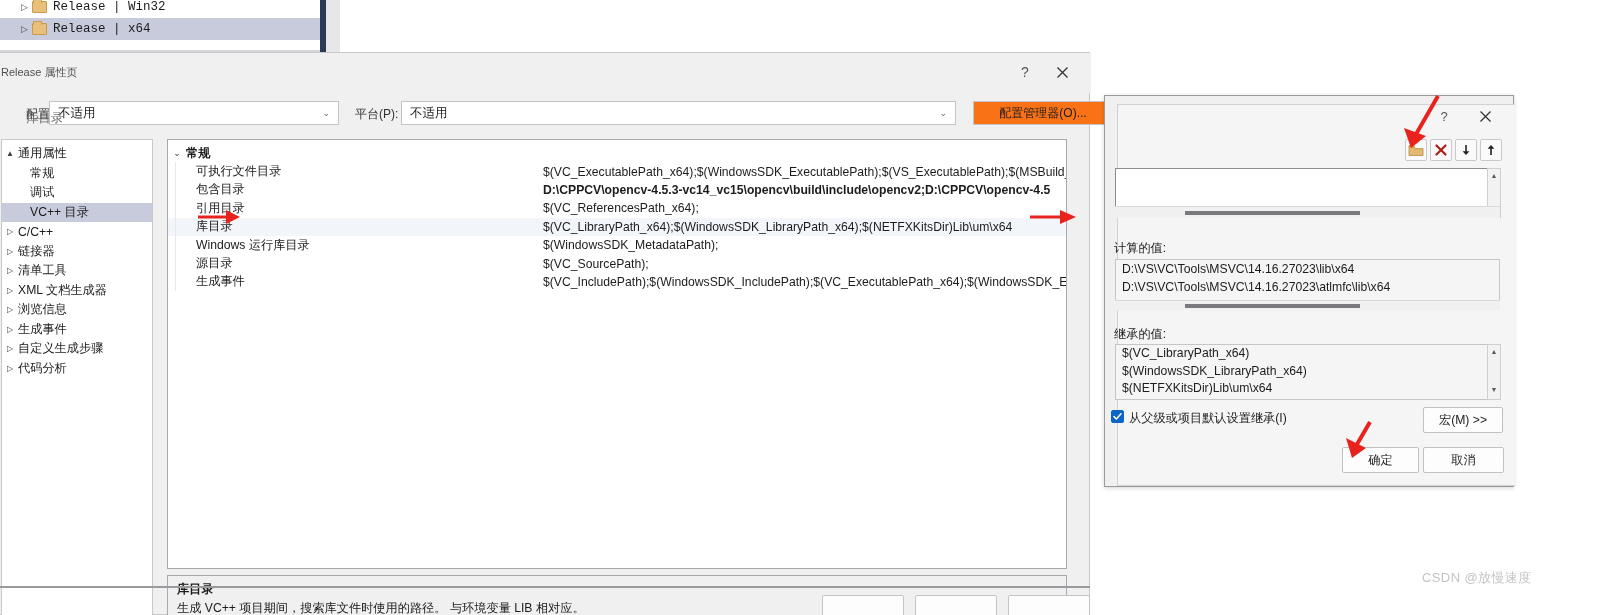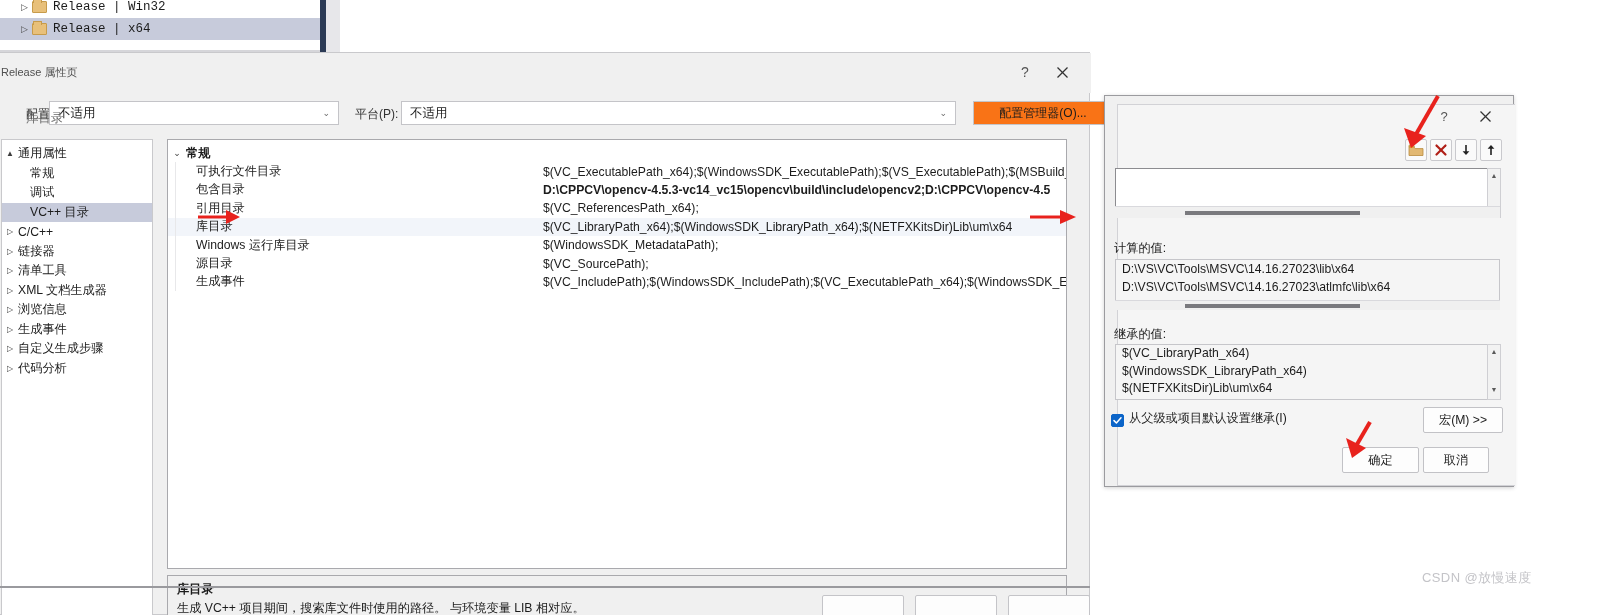--- a/index.html
+++ b/index.html
@@ -186,21 +186,21 @@
   .lib-inherited {
     position: absolute; left: 1115px; top: 344px; width: 385px; height: 56px;
     background: #f5f5f5; border: 1px solid #c6c6ca;
   }
   .lib-inherited .line { font-size: 12.2px; color: #1c1c1c; padding-left: 6px; line-height: 17.5px; white-space: nowrap; }
   .lib-inh-scroll {
     position: absolute; left: 1487px; top: 344px; width: 14px; height: 56px;
     background: #f2f2f2; border: 1px solid #cfcfd3;
   }
 
-  .lib-chk { position: absolute; left: 1111px; top: 410px; display: flex; align-items: flex-end; }
+  .lib-chk { position: absolute; left: 1111px; top: 410px; display: flex; align-items: flex-start; }
   .chkbox {
     width: 13px; height: 13px; background: #0b64c8; border: 1px solid #0b64c8;
     border-radius: 2px; display: flex; align-items: center; justify-content: center;
     margin-right: 5px;
   }
   .chkbox svg { display: block; }
   .lib-chk .lbl { font-size: 12.2px; color: #1c1c1c; white-space: nowrap; }
 
   .dlg-btn {
     position: absolute; height: 26px; background: #fdfdfd; border: 1px solid #c2c2c6;
@@ -456,21 +456,21 @@
     <span class="chkbox">
       <svg width="9" height="9" viewBox="0 0 9 9" aria-hidden="true">
         <path d="M1 4.6 L3.4 7 L8 1.8" fill="none" stroke="#ffffff" stroke-width="1.5" stroke-linecap="round" stroke-linejoin="round"></path>
       </svg>
     </span>
     <span class="lbl">从父级或项目默认设置继承(I)</span>
   </div>
 
   <div class="dlg-btn" style="left:1423px; top:407px; width:80px;">宏(M) &gt;&gt;</div>
   <div class="dlg-btn" style="left:1342px; top:447px; width:77px;">确定</div>
-  <div class="dlg-btn" style="left:1423px; top:447px; width:66px;">取消</div>
+  <div class="dlg-btn" style="left:1423px; top:447px; width:81px;">取消</div>
 
   <svg class="arrow" style="left:196px; top:206px;" width="46" height="22">
     <line x1="2" y1="11" x2="32" y2="11" stroke="#e8221d" stroke-width="3"></line>
     <path d="M30 4 L44 11 L30 18 Z" fill="#e8221d"></path>
   </svg>
 
   <svg class="arrow" style="left:1028px; top:206px;" width="50" height="22">
     <line x1="2" y1="11" x2="34" y2="11" stroke="#e8221d" stroke-width="3"></line>
     <path d="M32 4 L48 11 L32 18 Z" fill="#e8221d"></path>
   </svg>

